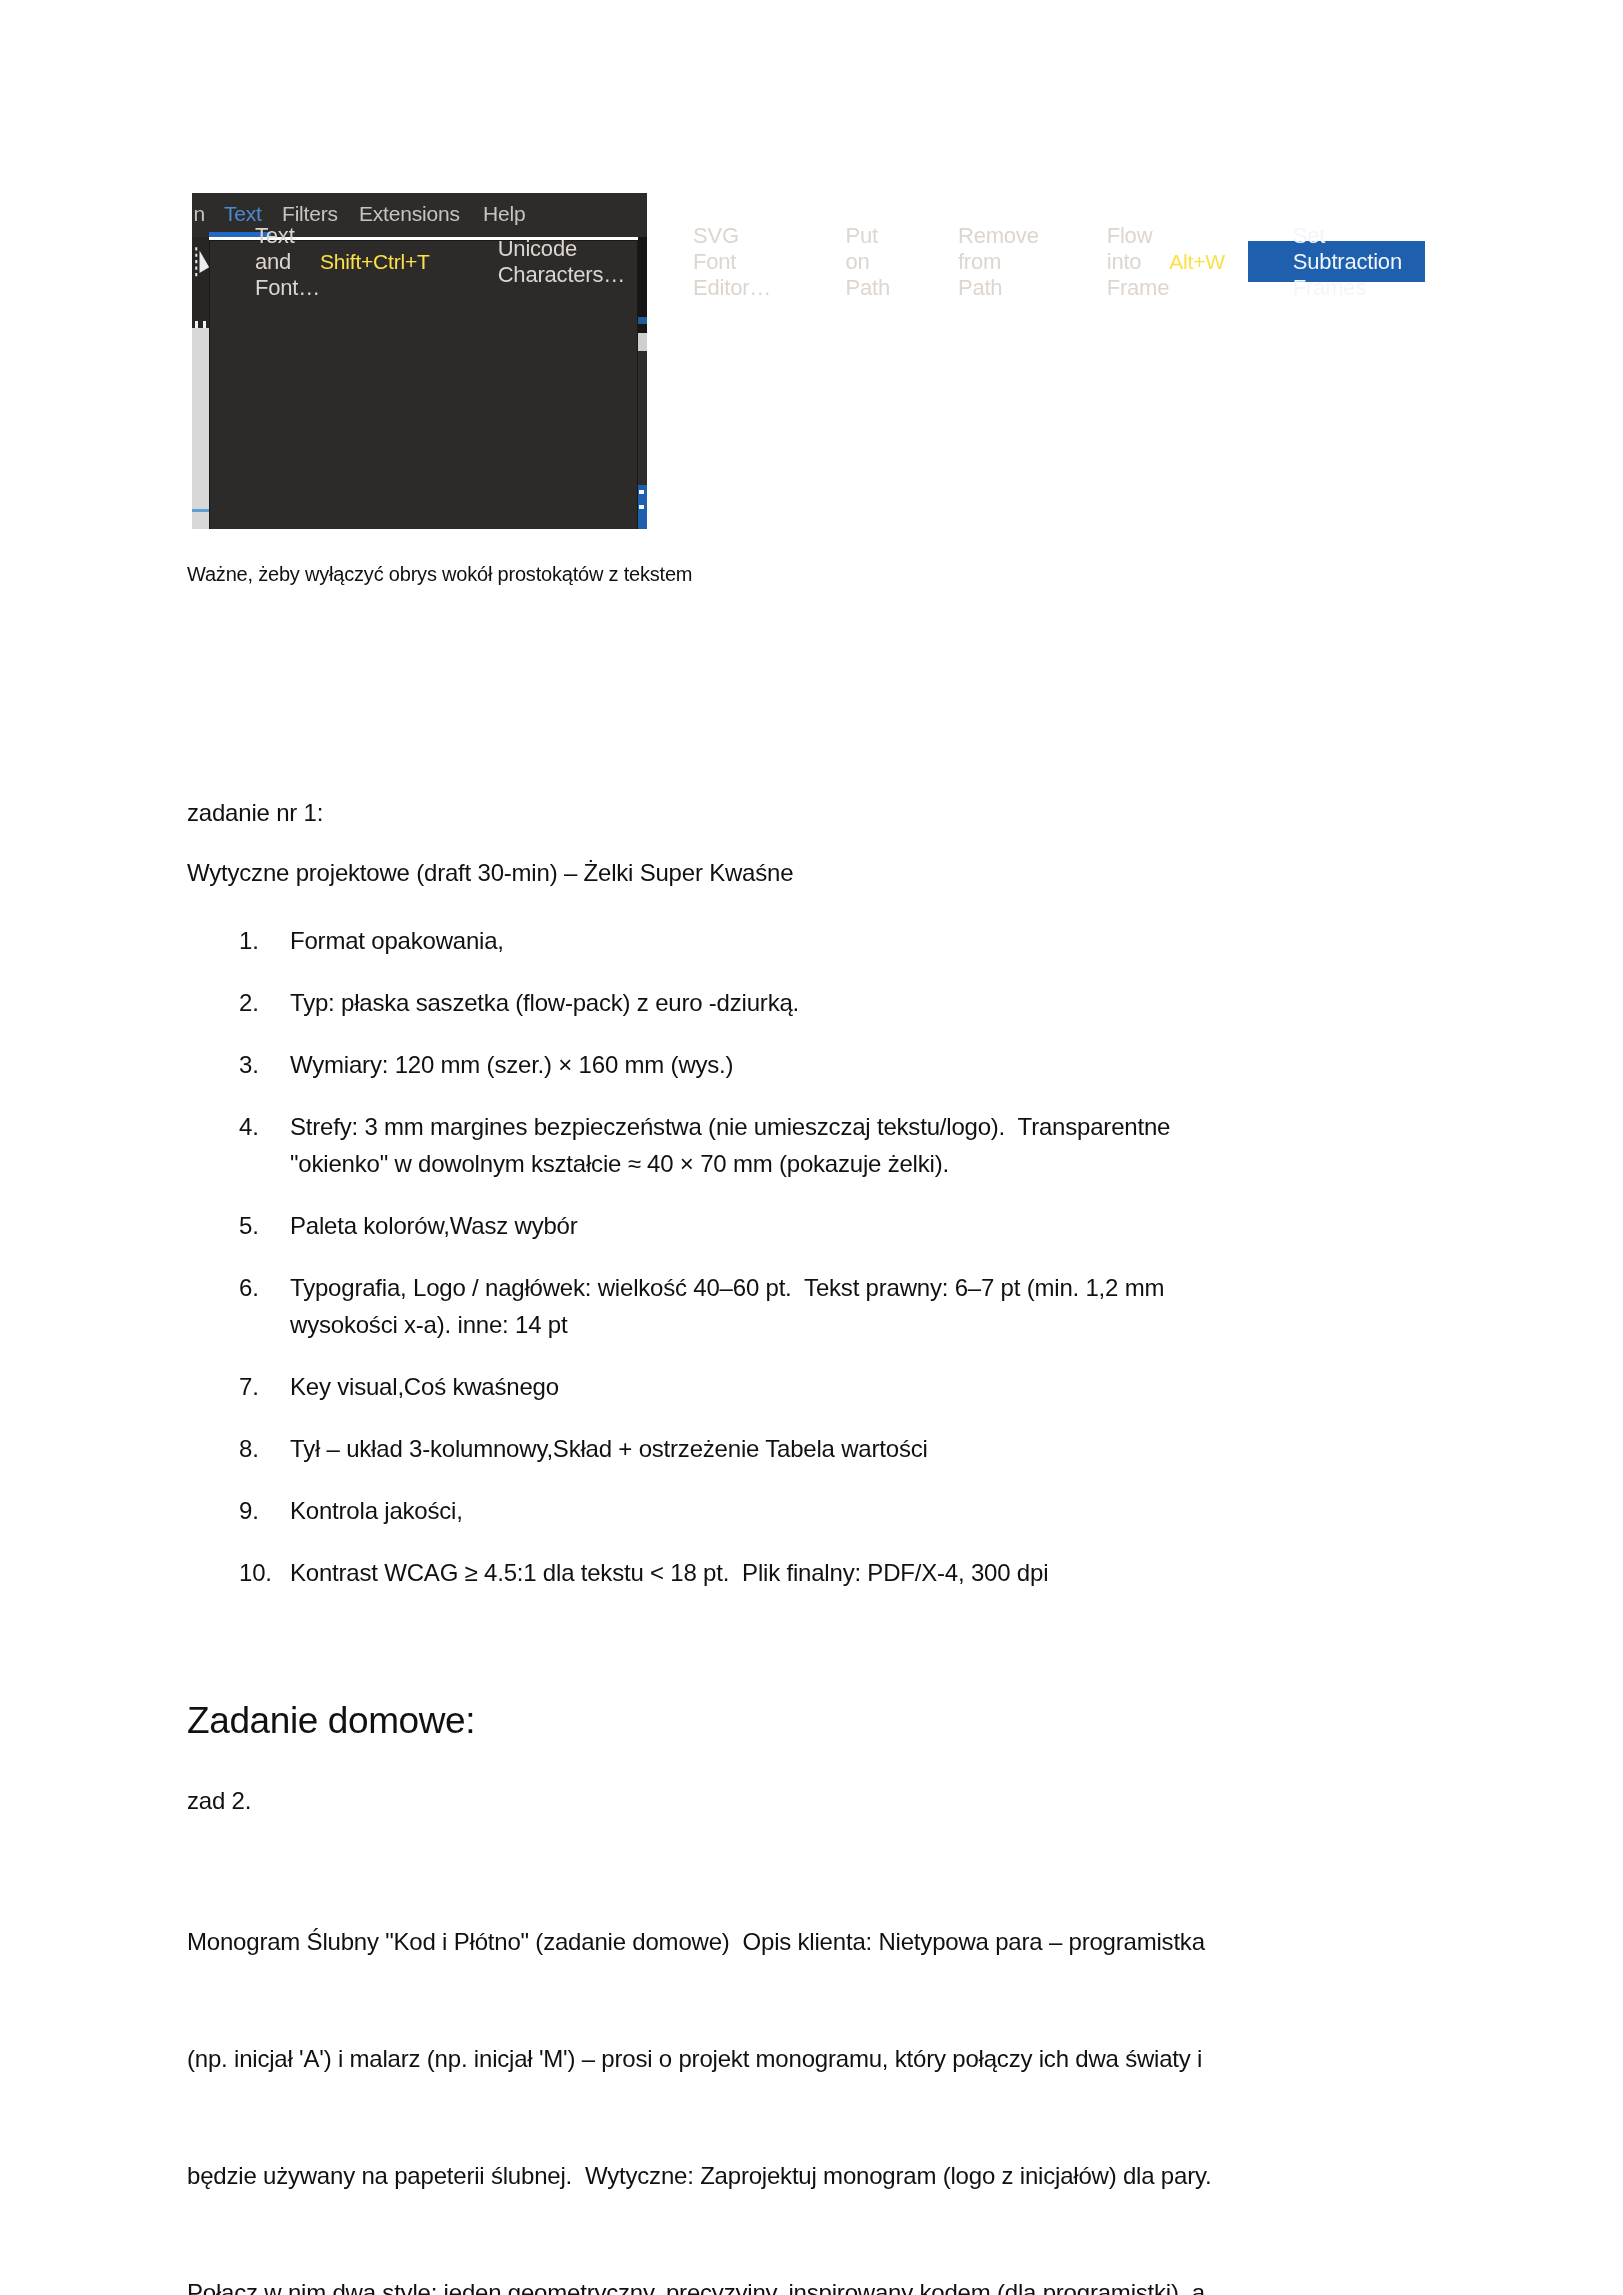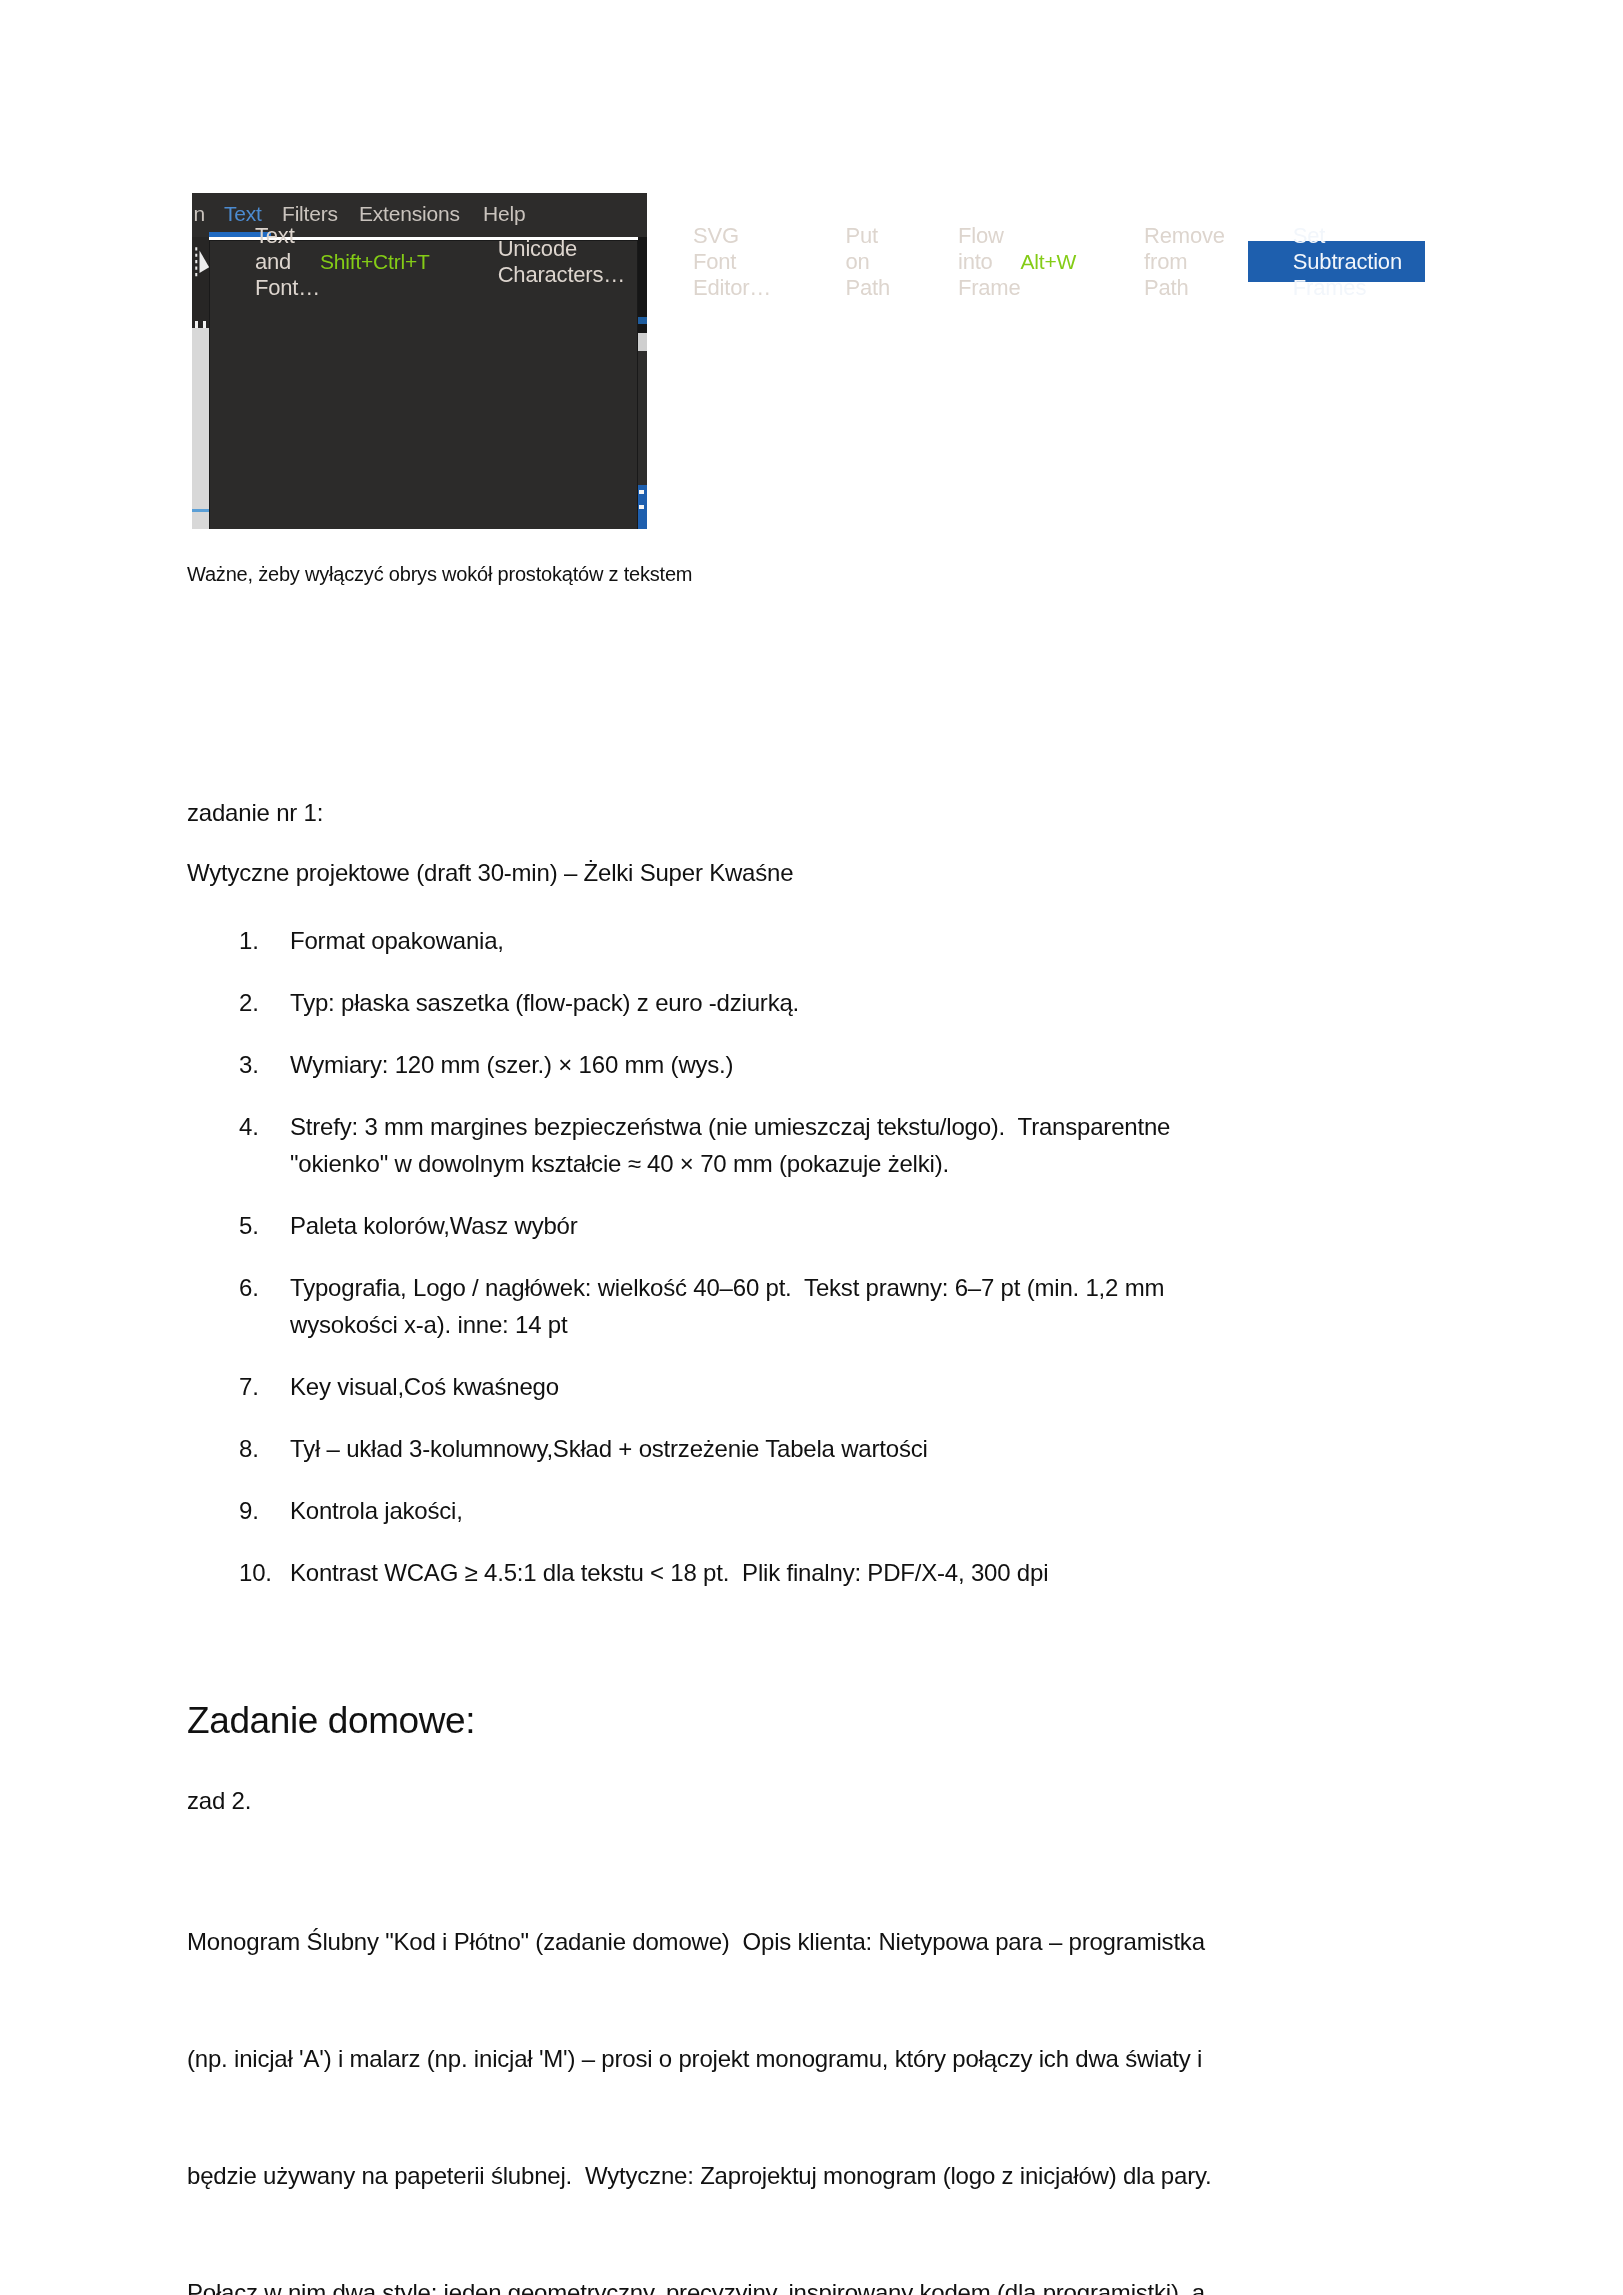--- a/index.html
+++ b/index.html
@@ -33,21 +33,21 @@
   .ls-canvas{position:absolute;left:0;top:91px;width:100%;height:201px;background:#d8d8d8;}
   .ls-guide{position:absolute;left:0;top:181px;width:100%;height:3.2px;background:#5b9fd6;}
 
   .dropdown{
     position:absolute;left:17px;top:47px;right:9px;bottom:0;
     background:#2c2b2a;border:0.8px solid #191919;border-bottom:none;
     box-sizing:border-box;display:flex;flex-direction:row;
     font-size:22px;color:#ddd5ce;
   }
   .mi{height:41px;display:flex;align-items:center;padding:0 23px 0 45px;letter-spacing:-0.2px;}
-  .mi .sc{margin-left:auto;color:#84cc16;font-size:21px;}
+  .mi .sc{margin-left:auto;color:#fde047;font-size:21px;}
   .mi.hl{background:#1e5fae;color:#f2f6fb;flex:1;min-height:37px;align-items:center;}
   .msep{height:6.5px;display:flex;align-items:center;padding:0 3.2px;}
   .msep i{display:block;width:100%;height:1.6px;background:#3b3a39;}
 
   .right-strip{position:absolute;right:0;top:44px;width:9px;height:292px;}
   .rs-b1{position:absolute;top:0;left:0;width:100%;height:96px;background:#161616;}
   .rs-chip{position:absolute;top:80px;left:0;width:100%;height:6.5px;background:#1e5c9e;}
   .rs-b2{position:absolute;top:96px;left:0;width:100%;height:18px;background:#cfcfcf;}
   .rs-b3{position:absolute;top:114px;left:0;width:100%;height:135px;background:#2e2d2c;}
   .rs-b4{position:absolute;top:248px;left:0;width:100%;height:44px;background:#1e5fae;}
@@ -110,25 +110,25 @@
       <div class="mi">
         <span>SVG Font Editor…</span>
       </div>
       <div class="msep">
           <i></i>
         </div>
       <div class="mi">
         <span>Put on Path</span>
       </div>
       <div class="mi">
+        <span>Remove from Path</span>
+      </div>
+      <div class="mi">
         <span>Flow into Frame</span>
         <span class="sc">Alt+W</span>
-      </div>
-      <div class="mi">
-        <span>Remove from Path</span>
       </div>
       <div class="mi hl">
         <span>Set Subtraction Frames</span>
       </div>
     </div>
 
     <div class="right-strip">
       <div class="rs-b1"></div>
       <div class="rs-chip"></div>
       <div class="rs-b2"></div>

